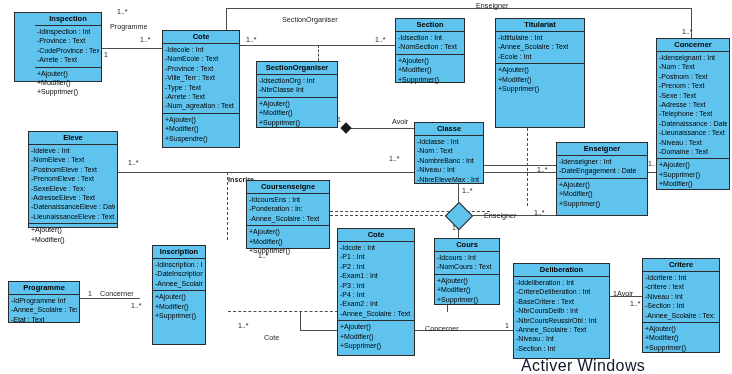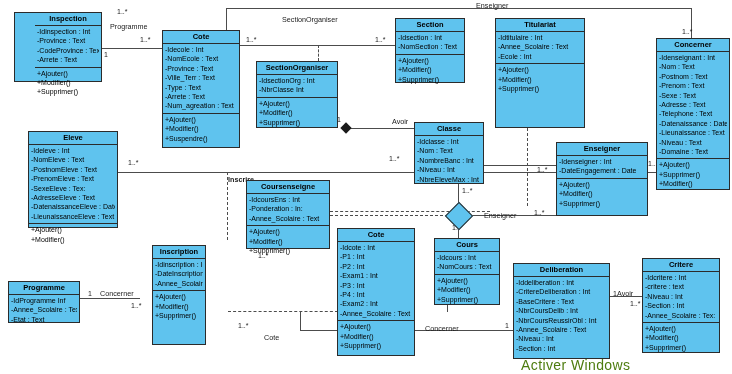--- a/index.html
+++ b/index.html
@@ -86,22 +86,22 @@
   }
   .diamond-solid {
     position: absolute;
     background: #1a1a1a;
     transform: rotate(45deg);
     z-index: 6;
   }
   
   .watermark {
     position: absolute;
-    color: #4d7c0f;
-    font-size: 14px;
+    color: #0f172a;
+    font-size: 16px;
     letter-spacing: 0.4px;
     white-space: nowrap;
     z-index: 2;
   }
 </style>
 </head>
 <body>
 
 <div id="canvas">
 

